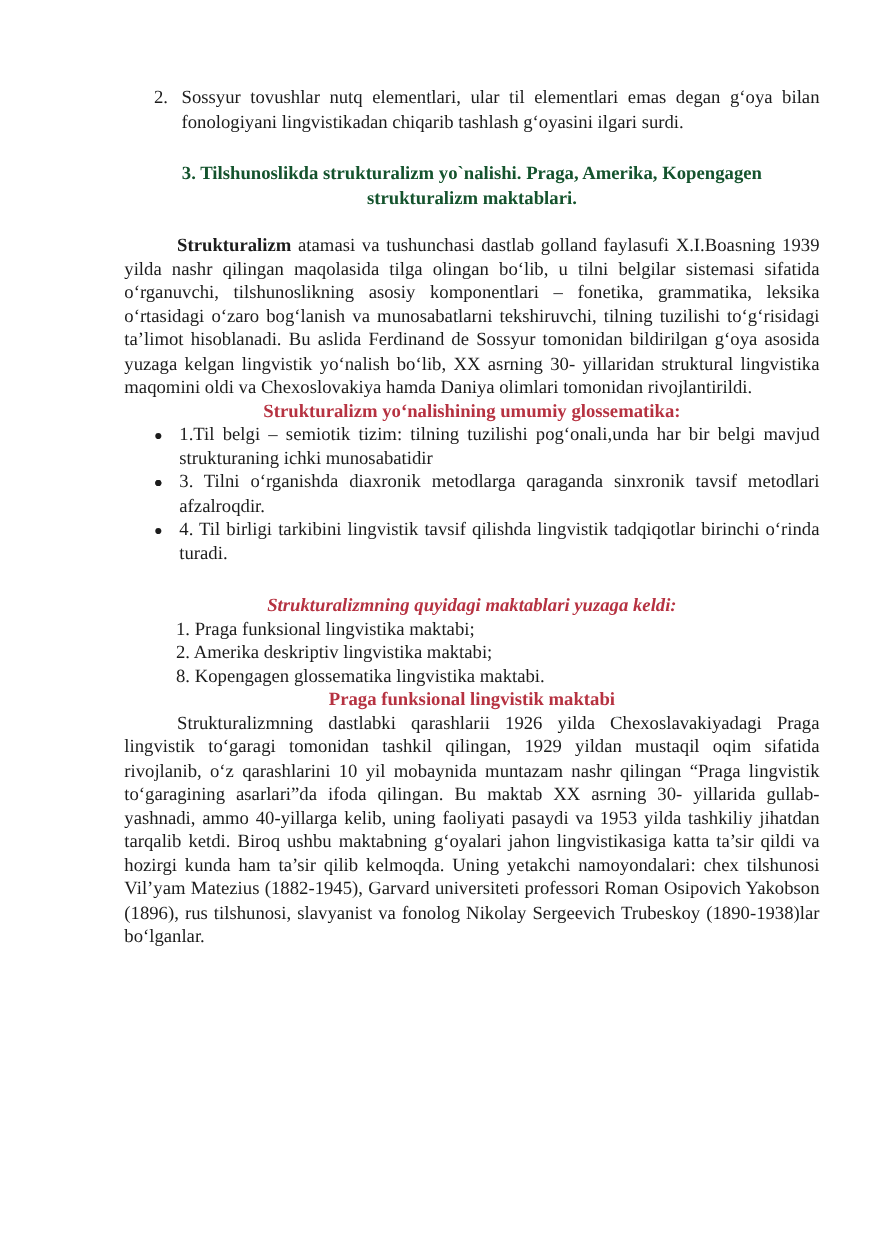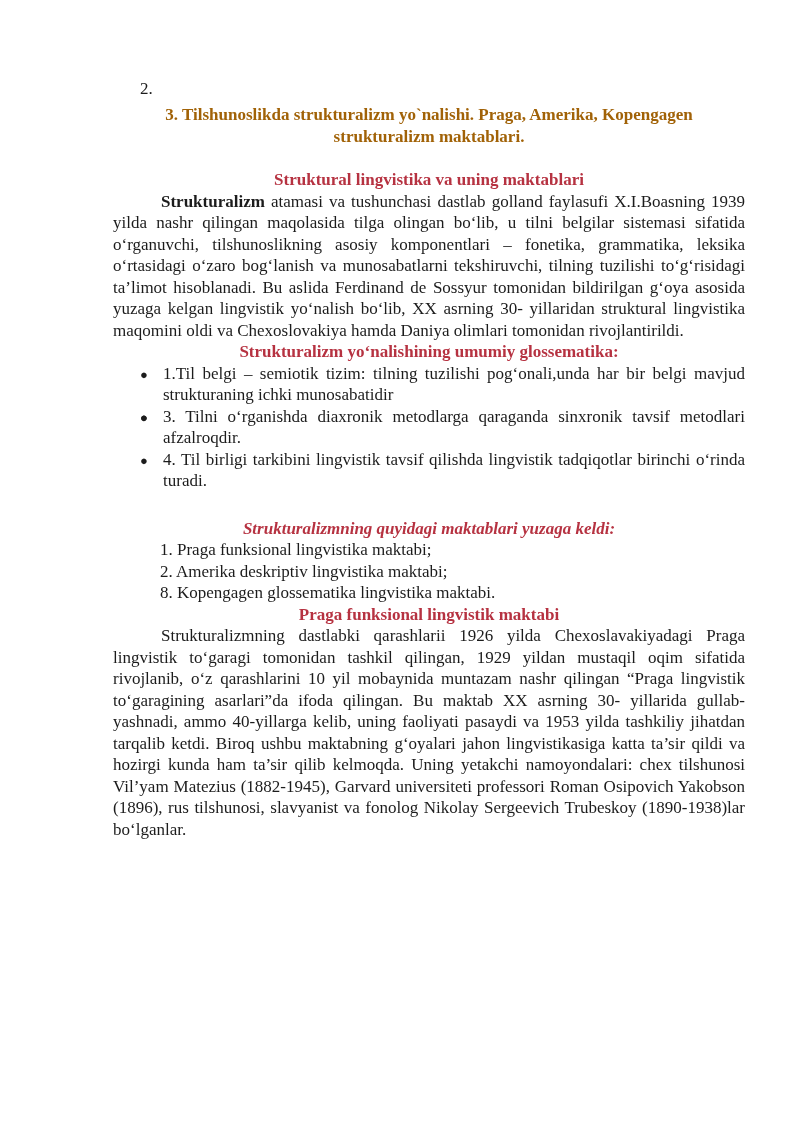--- a/index.html
+++ b/index.html
@@ -30,21 +30,21 @@
   .intro-num {
     position: absolute;
     left: 27px;
     top: 0;
   }
   .heading {
     font-weight: bold;
     text-align: center;
   }
   .heading-purple {
-    color: #a16207;
+    color: #14532d;
     margin-bottom: 22px;
   }
   .heading-red {
     color: #b63241;
   }
   .heading-main {
     margin-top: 18px;
   }
   .para {
     text-align: justify;
@@ -71,25 +71,25 @@
   }
 </style>
 </head>
 <body>
 
 <div class="page">
   <div class="content">
 
     <div class="intro-item">
       <span class="intro-num">2.</span>
+      <span>Sossyur tovushlar nutq elementlari, ular til elementlari emas degan g‘oya bilan fonologiyani lingvistikadan chiqarib tashlash g‘oyasini ilgari surdi.</span>
     </div>
 
     <div class="heading heading-purple">3. Tilshunoslikda strukturalizm yo`nalishi. Praga, Amerika, Kopengagen strukturalizm maktablari.</div>
 
-    <div class="heading heading-red heading-main">Struktural lingvistika va uning maktablari</div>
 
     <p class="para"><span class="bold">Strukturalizm</span><span> atamasi va tushunchasi dastlab golland faylasufi X.I.Boasning 1939 yilda nashr qilingan maqolasida tilga olingan bo‘lib, u tilni belgilar sistemasi sifatida o‘rganuvchi, tilshunoslikning asosiy komponentlari – fonetika, grammatika, leksika o‘rtasidagi o‘zaro bog‘lanish va munosabatlarni tekshiruvchi, tilning tuzilishi to‘g‘risidagi ta’limot hisoblanadi. Bu aslida Ferdinand de Sossyur tomonidan bildirilgan g‘oya asosida yuzaga kelgan lingvistik yo‘nalish bo‘lib, XX asrning 30- yillaridan struktural lingvistika maqomini oldi va Chexoslovakiya hamda Daniya olimlari tomonidan rivojlantirildi.</span></p>
 
 
     <div class="heading heading-red">Strukturalizm yo‘nalishining umumiy glossematika:</div>
 
     <div class="bullet-item">
       <span class="bullet-glyph">●</span>
       <span>1.Til belgi – semiotik tizim: tilning tuzilishi pog‘onali,unda har bir belgi mavjud strukturaning ichki munosabatidir</span>
     </div>

